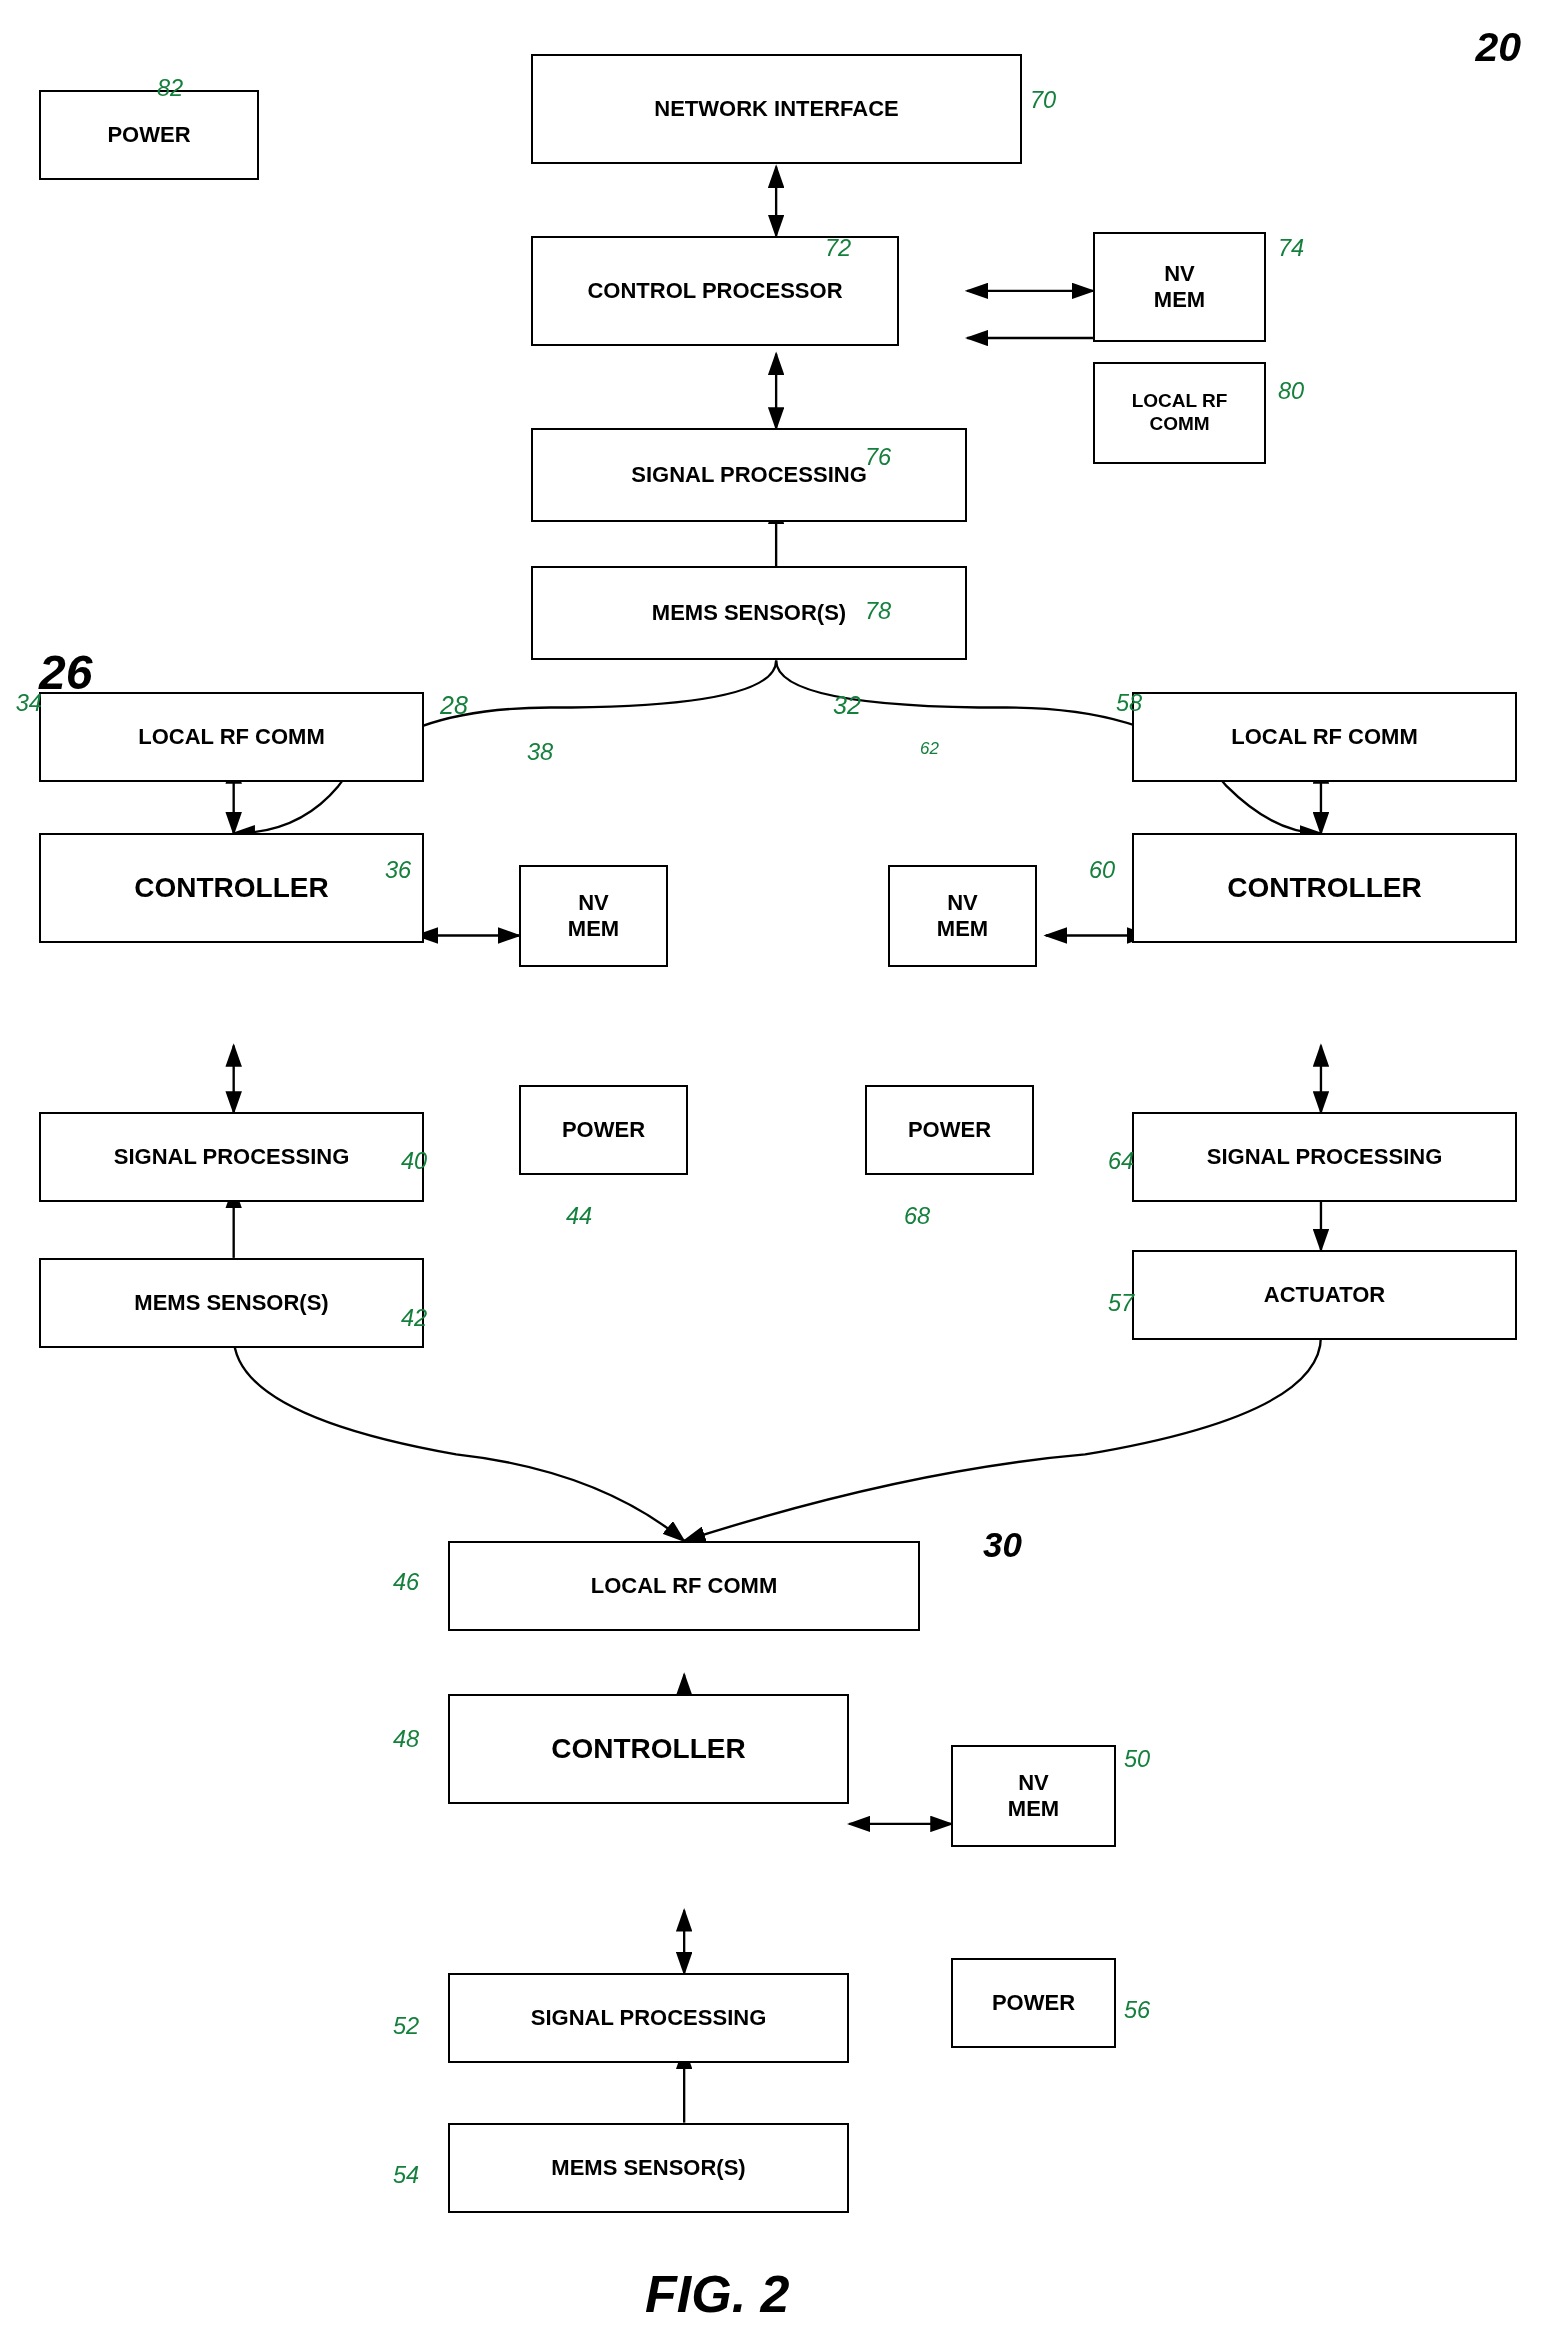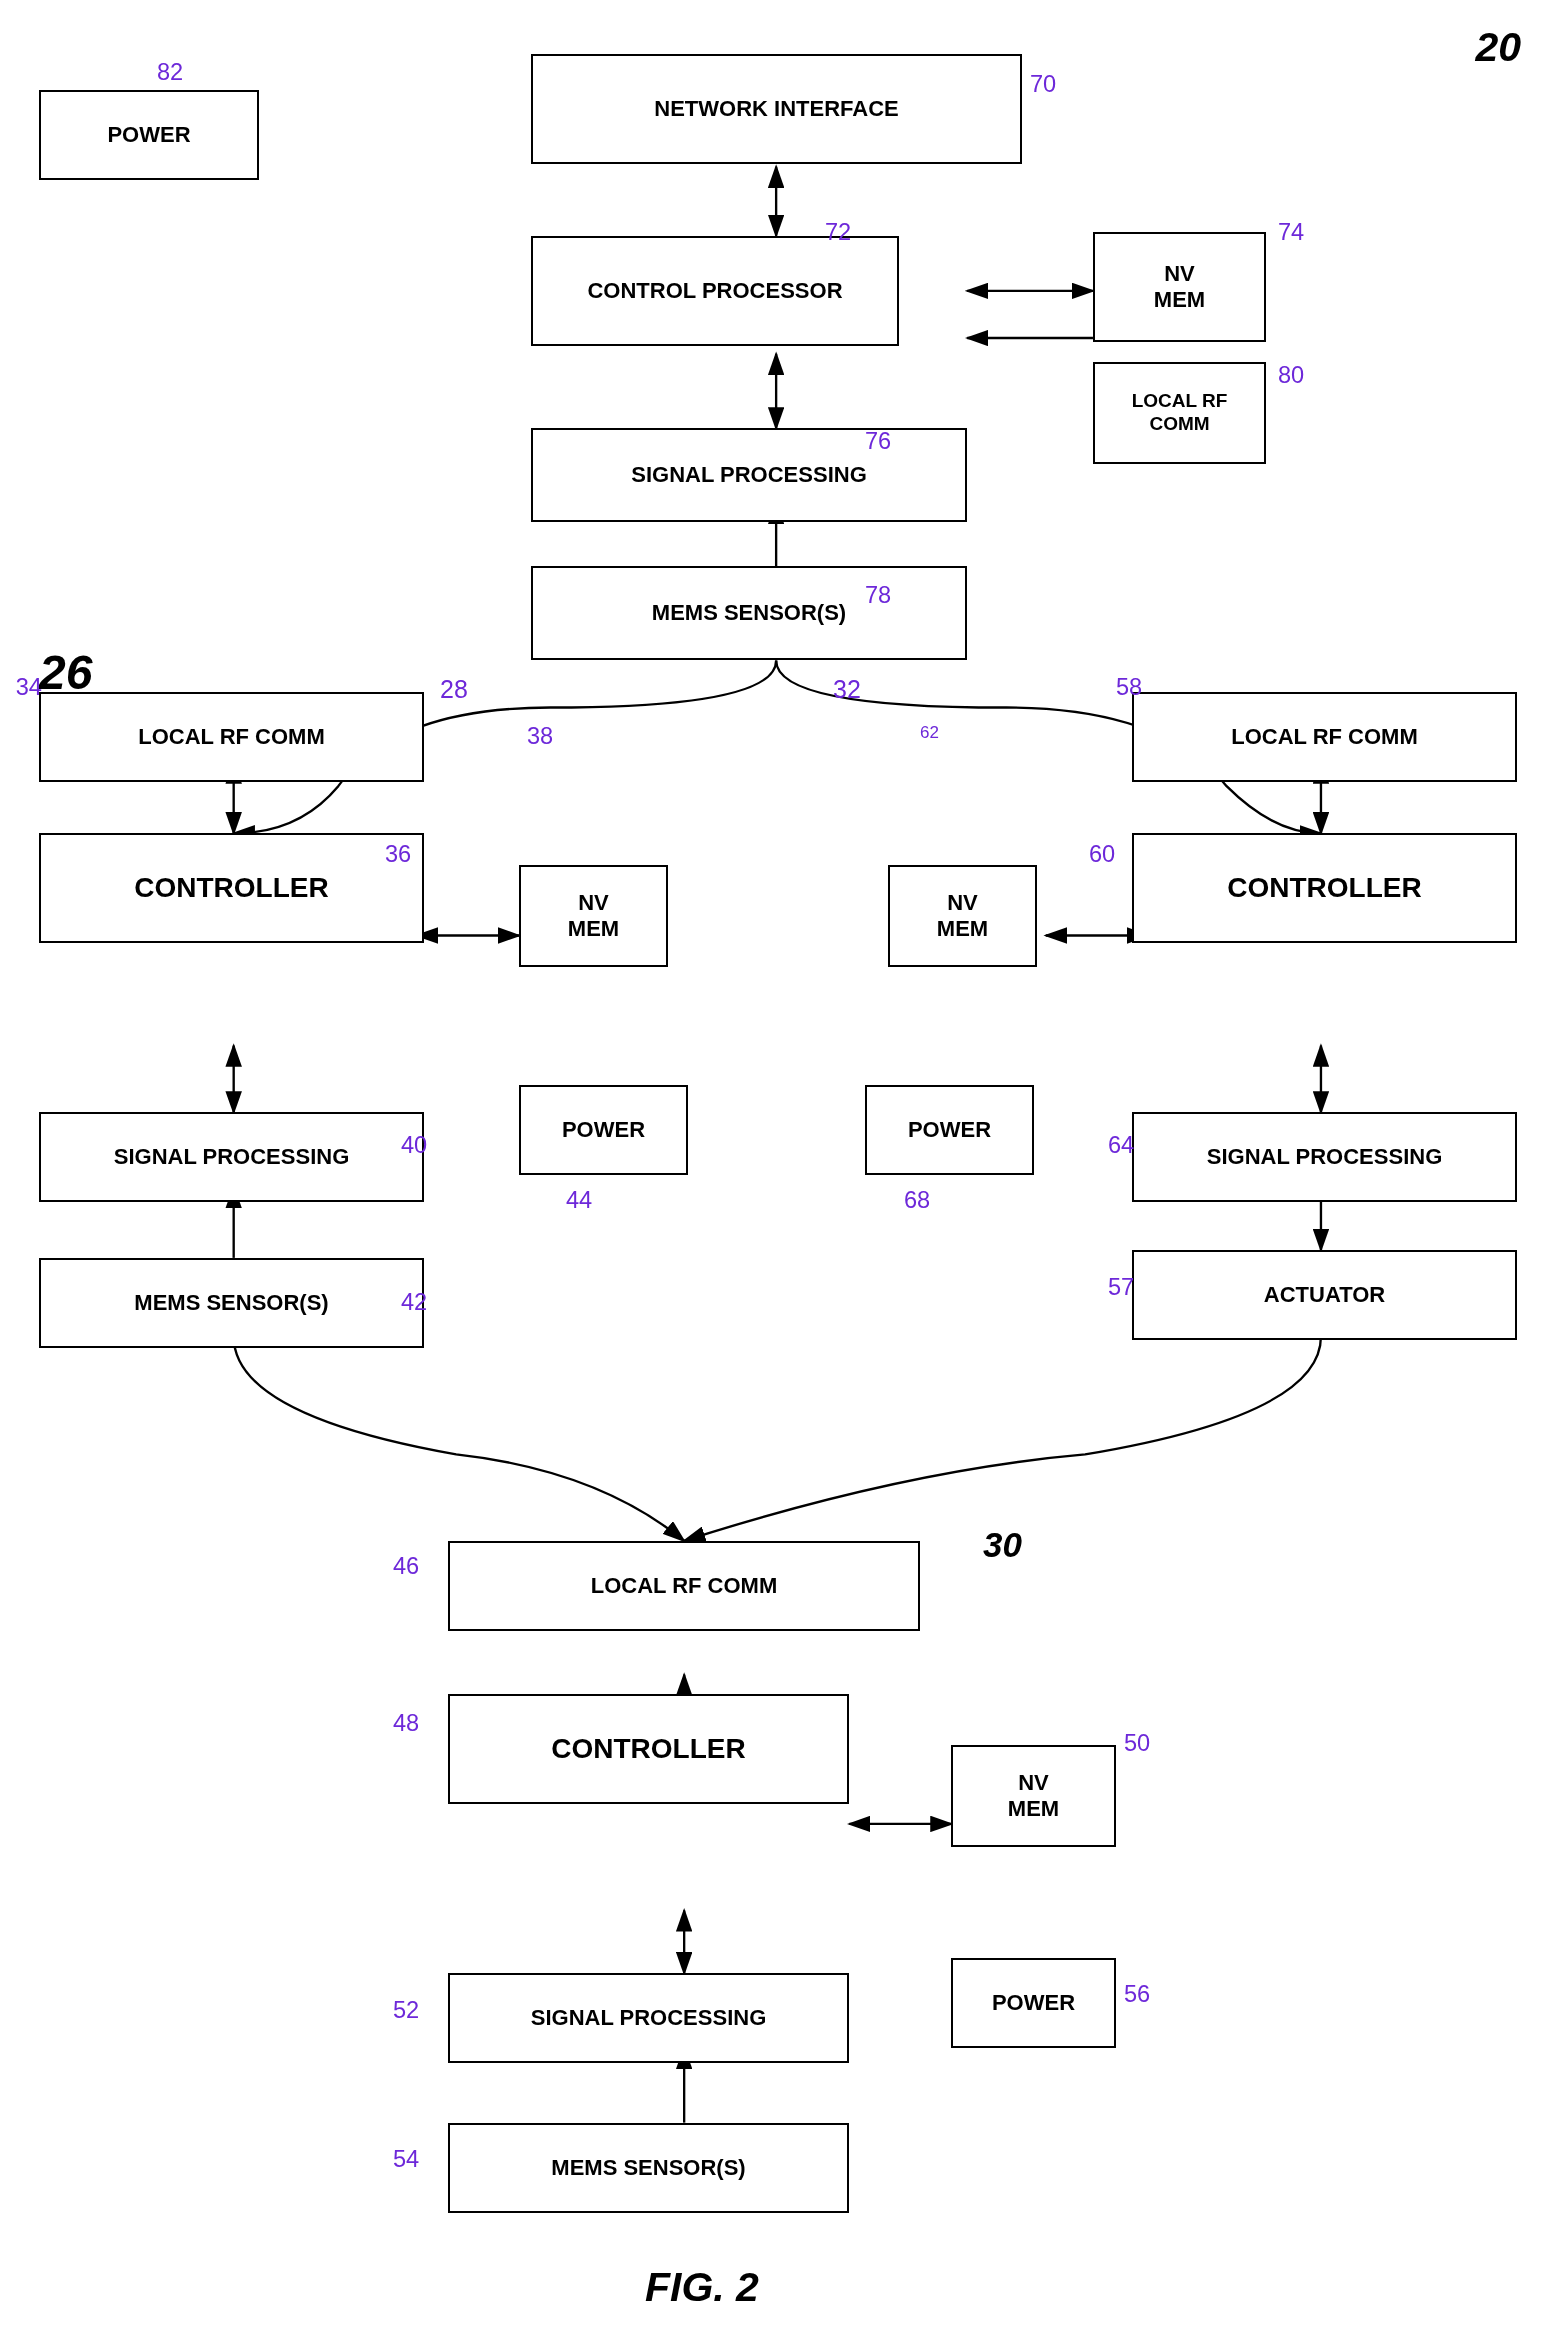--- a/index.html
+++ b/index.html
@@ -25,43 +25,45 @@
       justify-content: center;
       text-align: center;
       font-size: 22px;
       font-weight: bold;
       font-family: Arial, sans-serif;
       line-height: 1.2;
     }
     .label {
       position: absolute;
       font-size: 23.6px;
-      font-family: Arial, sans-serif;
-      color: #6d28d9;
+      font-style: italic;
+      font-family: Arial, sans-serif;
+      color: #15803d;
+      margin-top: 16px;
     }
     .label-bold {
       position: absolute;
       font-size: 30px;
       font-weight: bold;
       font-style: italic;
       font-family: Arial, sans-serif;
       color: #000;
     }
     
     .arrows-svg {
       position: absolute;
       top: 0;
       left: 0;
       width: 1568px;
       height: 2342px;
       pointer-events: none;
     }
     .fig-label {
       position: absolute;
-      font-size: 41px;
+      font-size: 52px;
       font-style: italic;
       font-family: Arial, sans-serif;
       font-weight: bold;
       color: #000;
     }
   </style>
 </head>
 <body>
 
 <div class="diagram-container">

